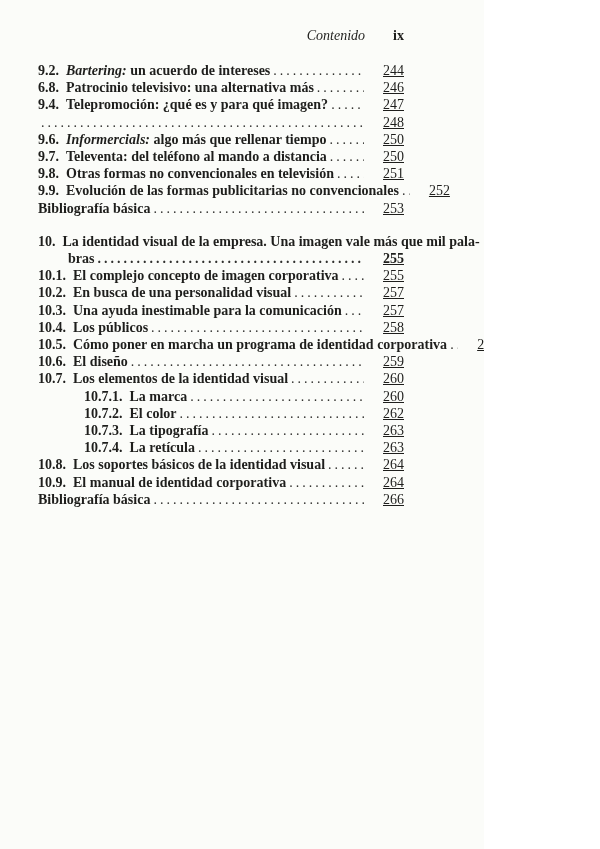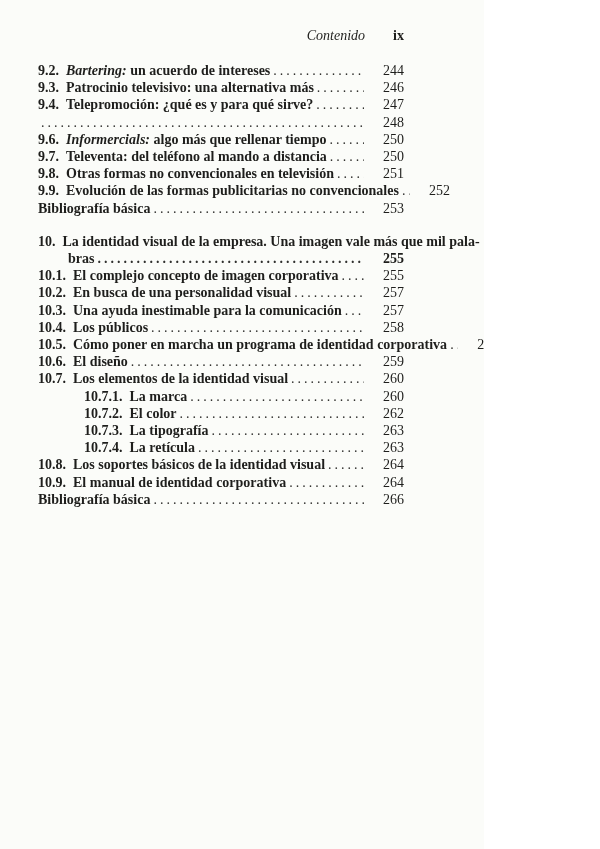--- a/index.html
+++ b/index.html
@@ -58,20 +58,21 @@
   }
   .dots::after {
     content: "..........................................................................................................................................................";
     letter-spacing: 3px;
   }
 
   .pg {
     flex: 0 0 auto;
     width: 27px;
     text-align: right;
+    text-decoration: underline;
   }
 
   .heading-cont { padding-left: 30px; }
 </style>
 </head>
 <body>
 
 <div class="page">
 
   <div class="header">
@@ -79,26 +80,26 @@
     <span class="folio">ix</span>
   </div>
 
   <div class="toc-section sec9" id="sec9">
       <div class="row">
         <span class="lbl"><span class="num">9.2.</span><span class="it">Bartering:</span> <span>un acuerdo de intereses</span></span>
         <span class="dots"></span>
         <span class="pg">244</span>
       </div>
       <div class="row">
-        <span class="lbl"><span class="num">9.3.</span><span>Patrocinio televisivo: una alternativa más</span></span>
+        <span class="lbl"><span class="num">6.8.</span><span>Patrocinio televisivo: una alternativa más</span></span>
         <span class="dots"></span>
         <span class="pg">246</span>
       </div>
       <div class="row">
-        <span class="lbl"><span class="num">9.4.</span><span>Telepromoción: ¿qué es y para qué sirve?</span></span>
+        <span class="lbl"><span class="num">9.4.</span><span>Telepromoción: ¿qué es y para qué imagen?</span></span>
         <span class="dots"></span>
         <span class="pg">247</span>
       </div>
       <div class="row">
         <span class="dots"></span>
         <span class="pg">248</span>
       </div>
       <div class="row">
         <span class="lbl"><span class="num">9.6.</span><span class="it">Informercials:</span> <span>algo más que rellenar tiempo</span></span>
         <span class="dots"></span>

